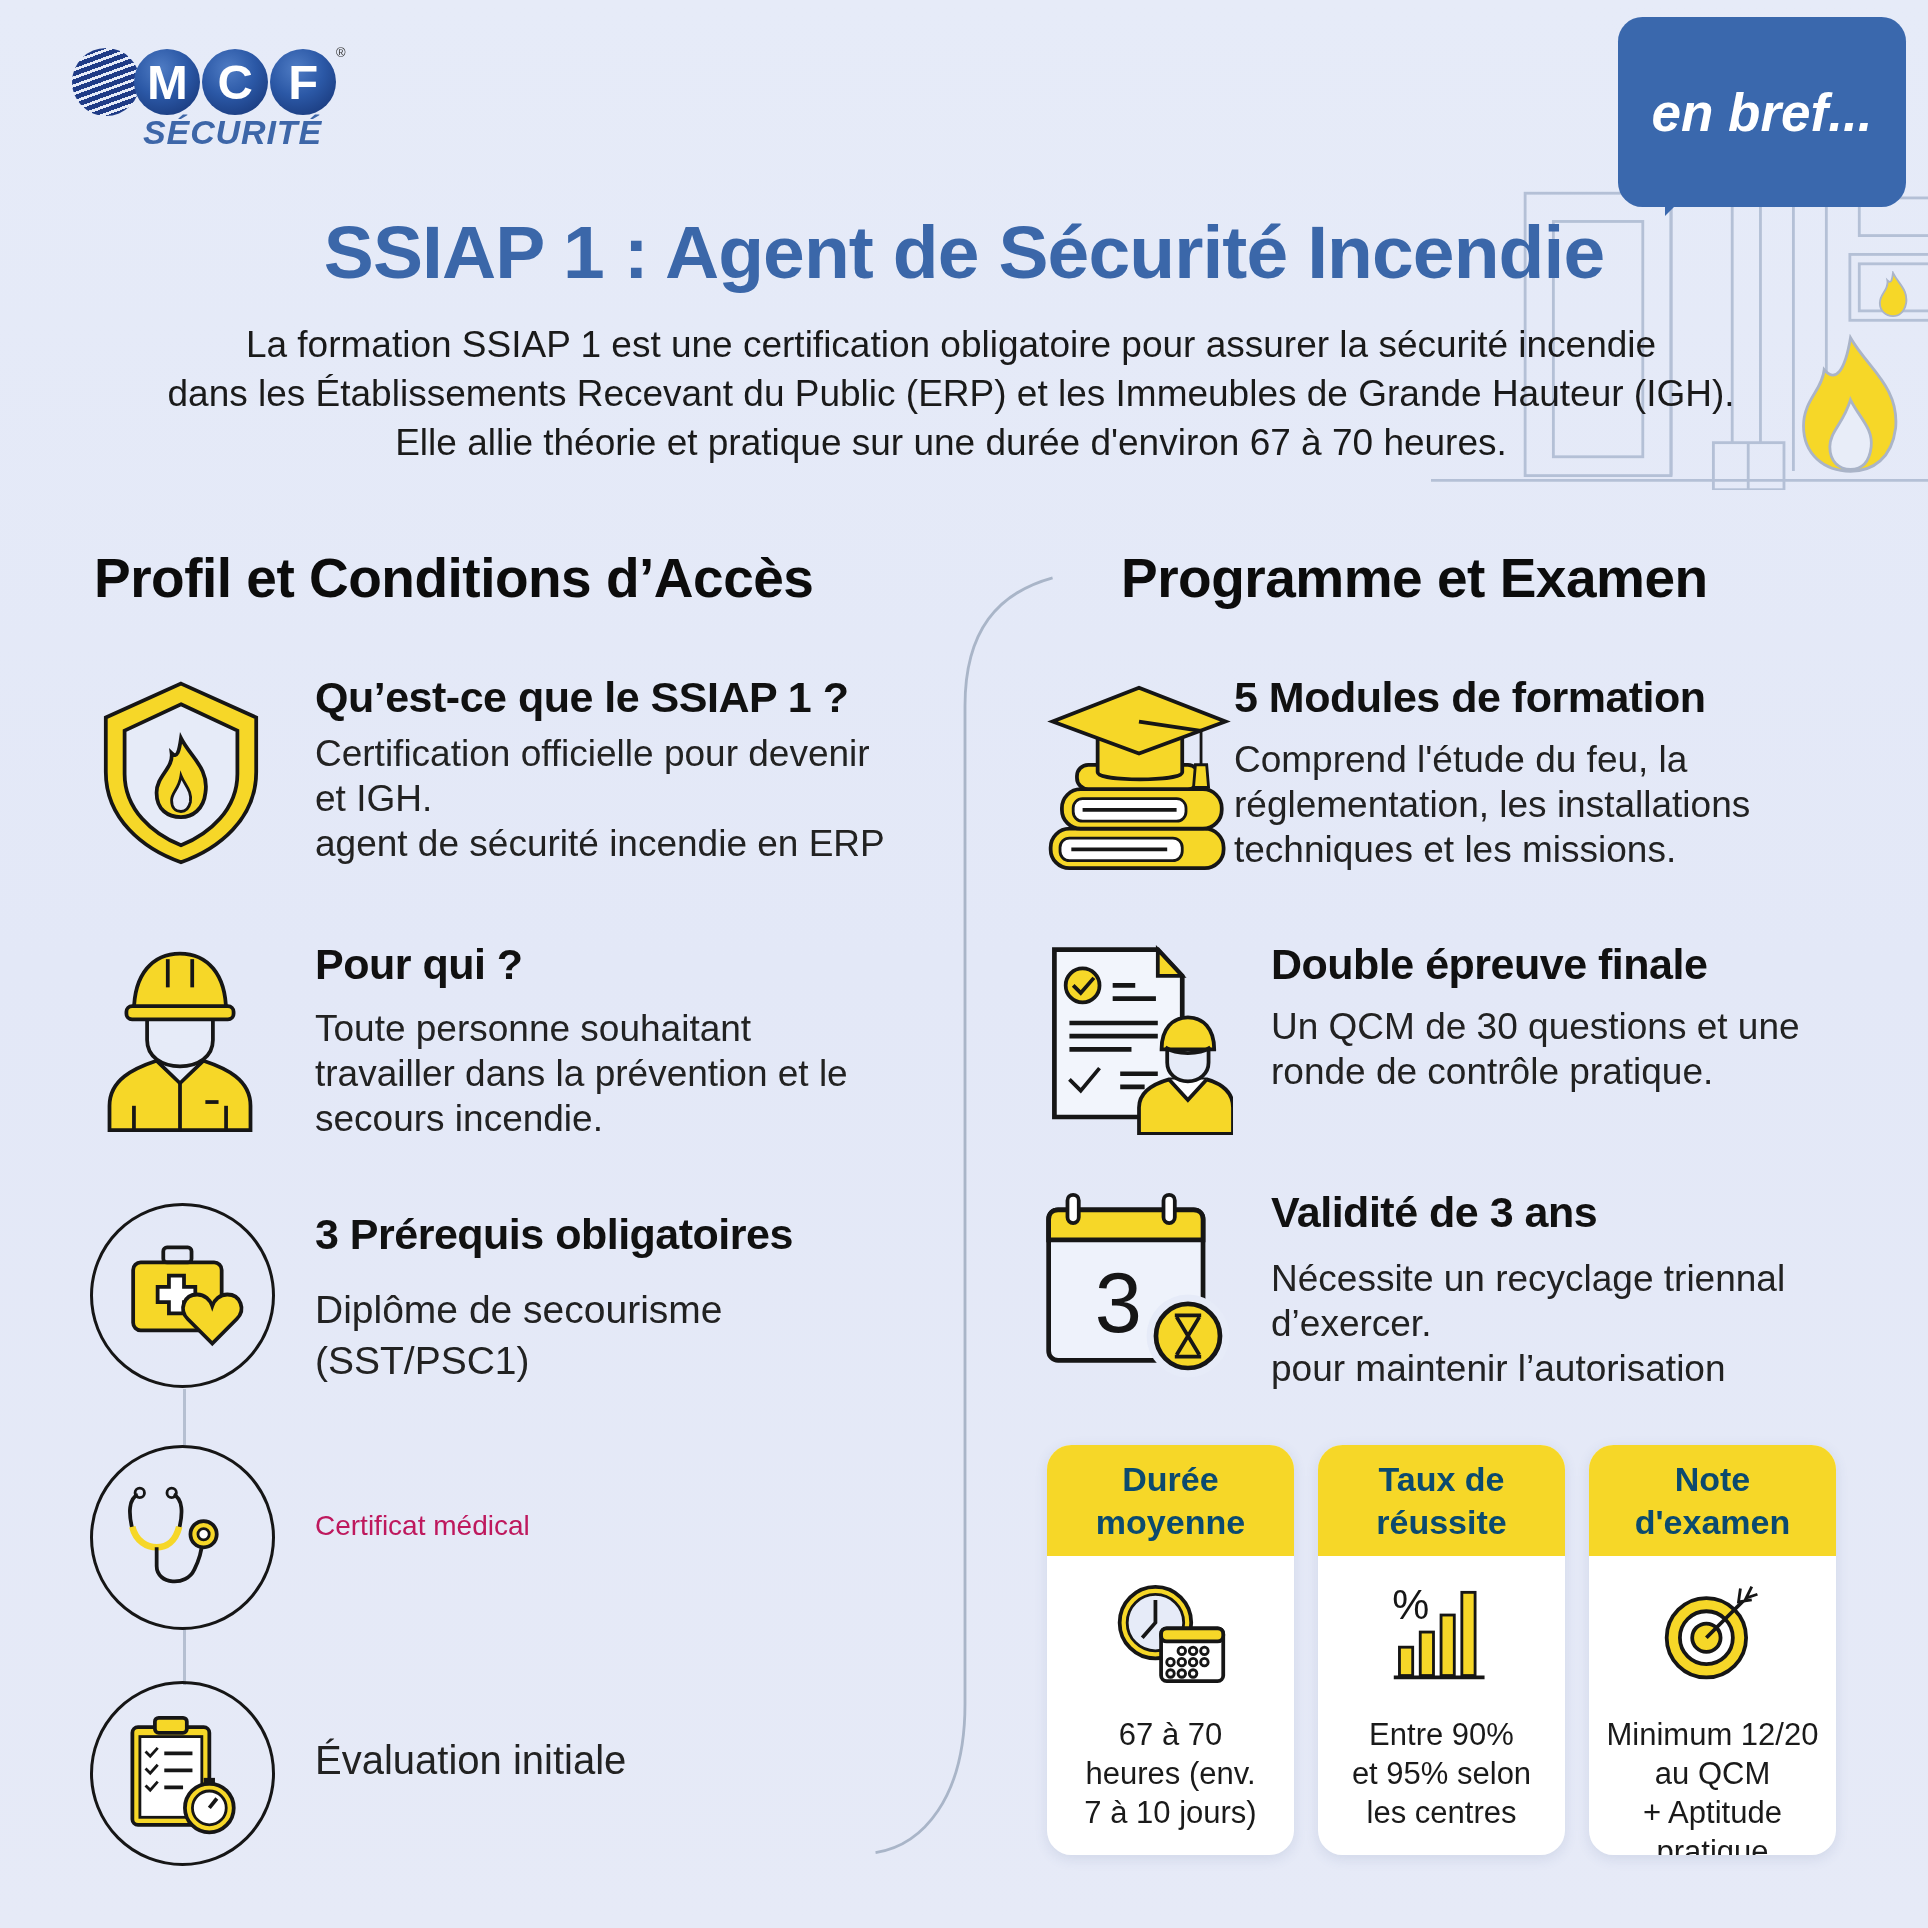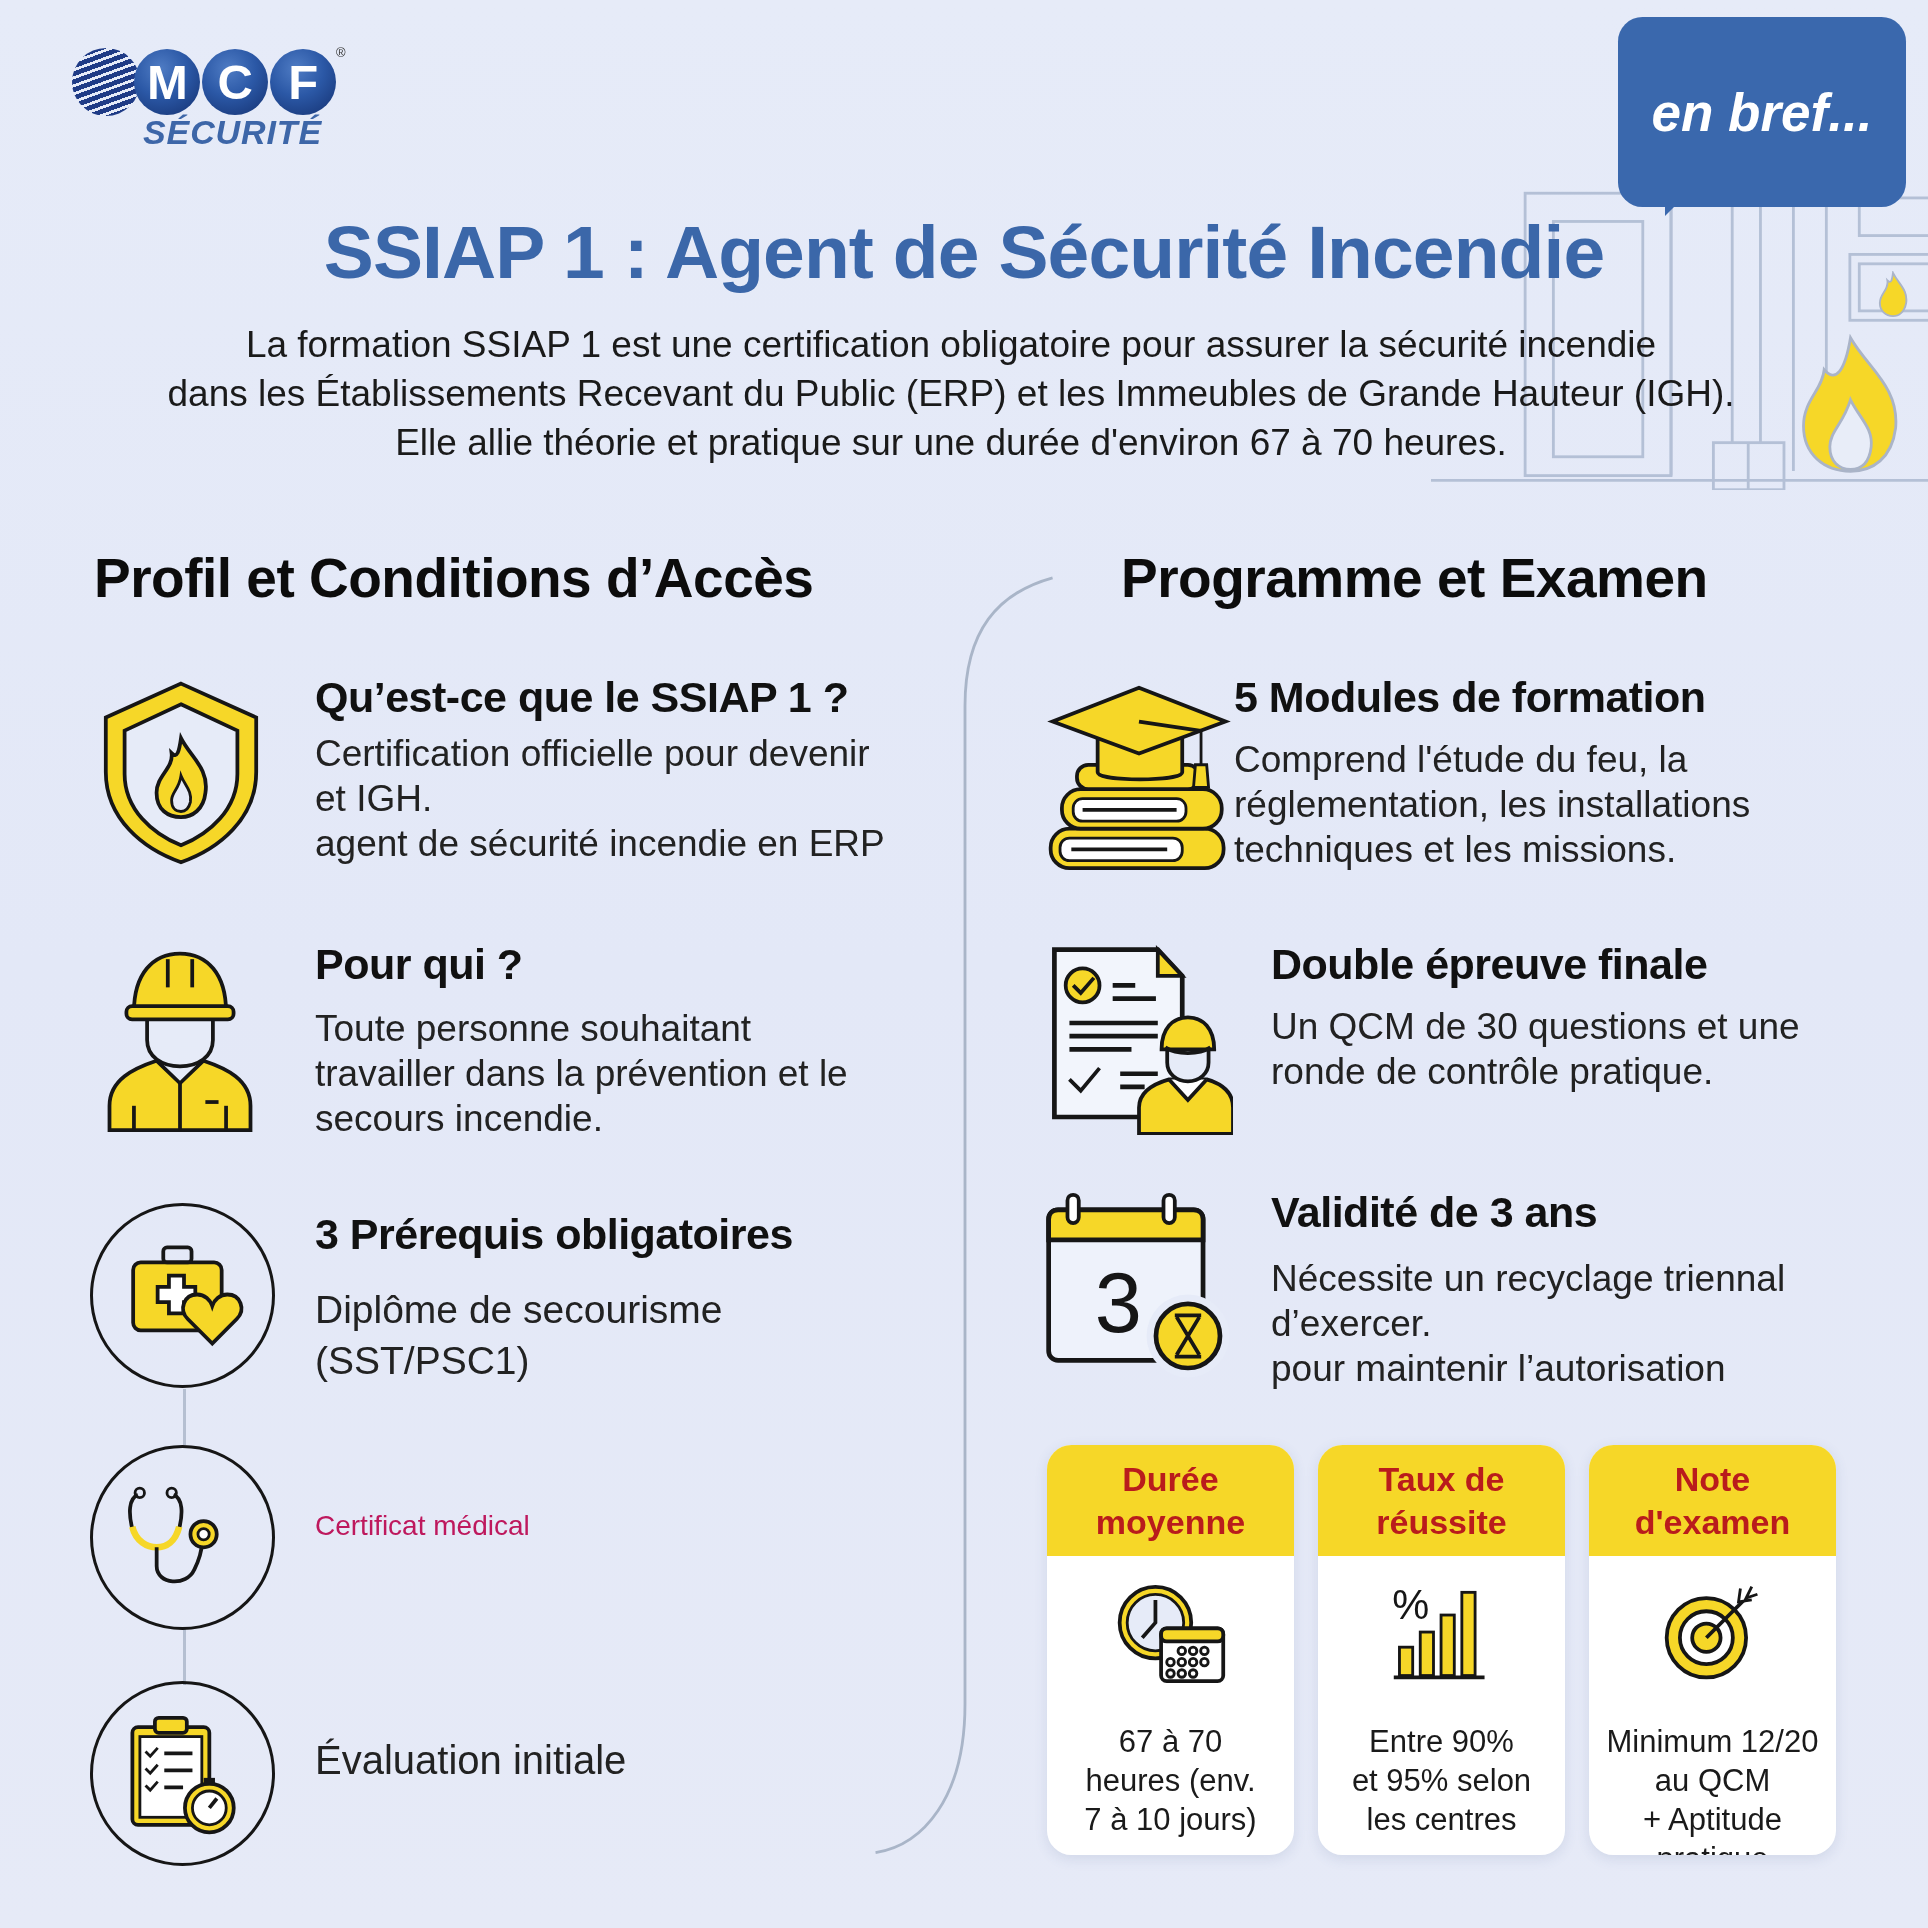--- a/index.html
+++ b/index.html
@@ -37,23 +37,23 @@
   
   .item-title { font-size:43px; font-weight:bold; color:#111; letter-spacing:-0.5px; }
   .item-desc { font-size:37px; line-height:45px; color:#222; margin-top:9.4px; }
   .icon { position:absolute; }
   .circle-ic { width:185px; height:185px; border:3.8px solid #161616; border-radius:50%; box-sizing:border-box; background:transparent; }
   .vline { position:absolute; width:2.8px; background:#b5bfd1; }
   
   .card { position:absolute; top:1445px; width:247px; height:410px; border-radius:24.5px; background:#fff; overflow:hidden;
     box-shadow:0 3.8px 13px rgba(60,80,130,0.12); }
   .card-head { height:111px; background:#f6d728; display:flex; align-items:center; justify-content:center; text-align:center;
-    font-size:34px; font-weight:bold; line-height:43px; color:#b91c1c; }
+    font-size:34px; font-weight:bold; line-height:43px; color:#0c4a6e; }
   .card-icon { height:127px; display:flex; align-items:center; justify-content:center; margin-top:13px; }
-  .card-text { text-align:center; font-size:31px; line-height:39px; color:#1a1a1a; margin-top:26px; padding:0 9.4px; }
+  .card-text { text-align:center; font-size:31px; line-height:39px; color:#1a1a1a; margin-top:19px; padding:0 9.4px; }
 </style>
 </head>
 <body>
 
 <div class="abs logo">
   <div class="logo-circles">
     <div class="logo-globe"></div>
     <div class="logo-ball">M</div>
     <div class="logo-ball">C</div>
     <div class="logo-ball">F</div>

